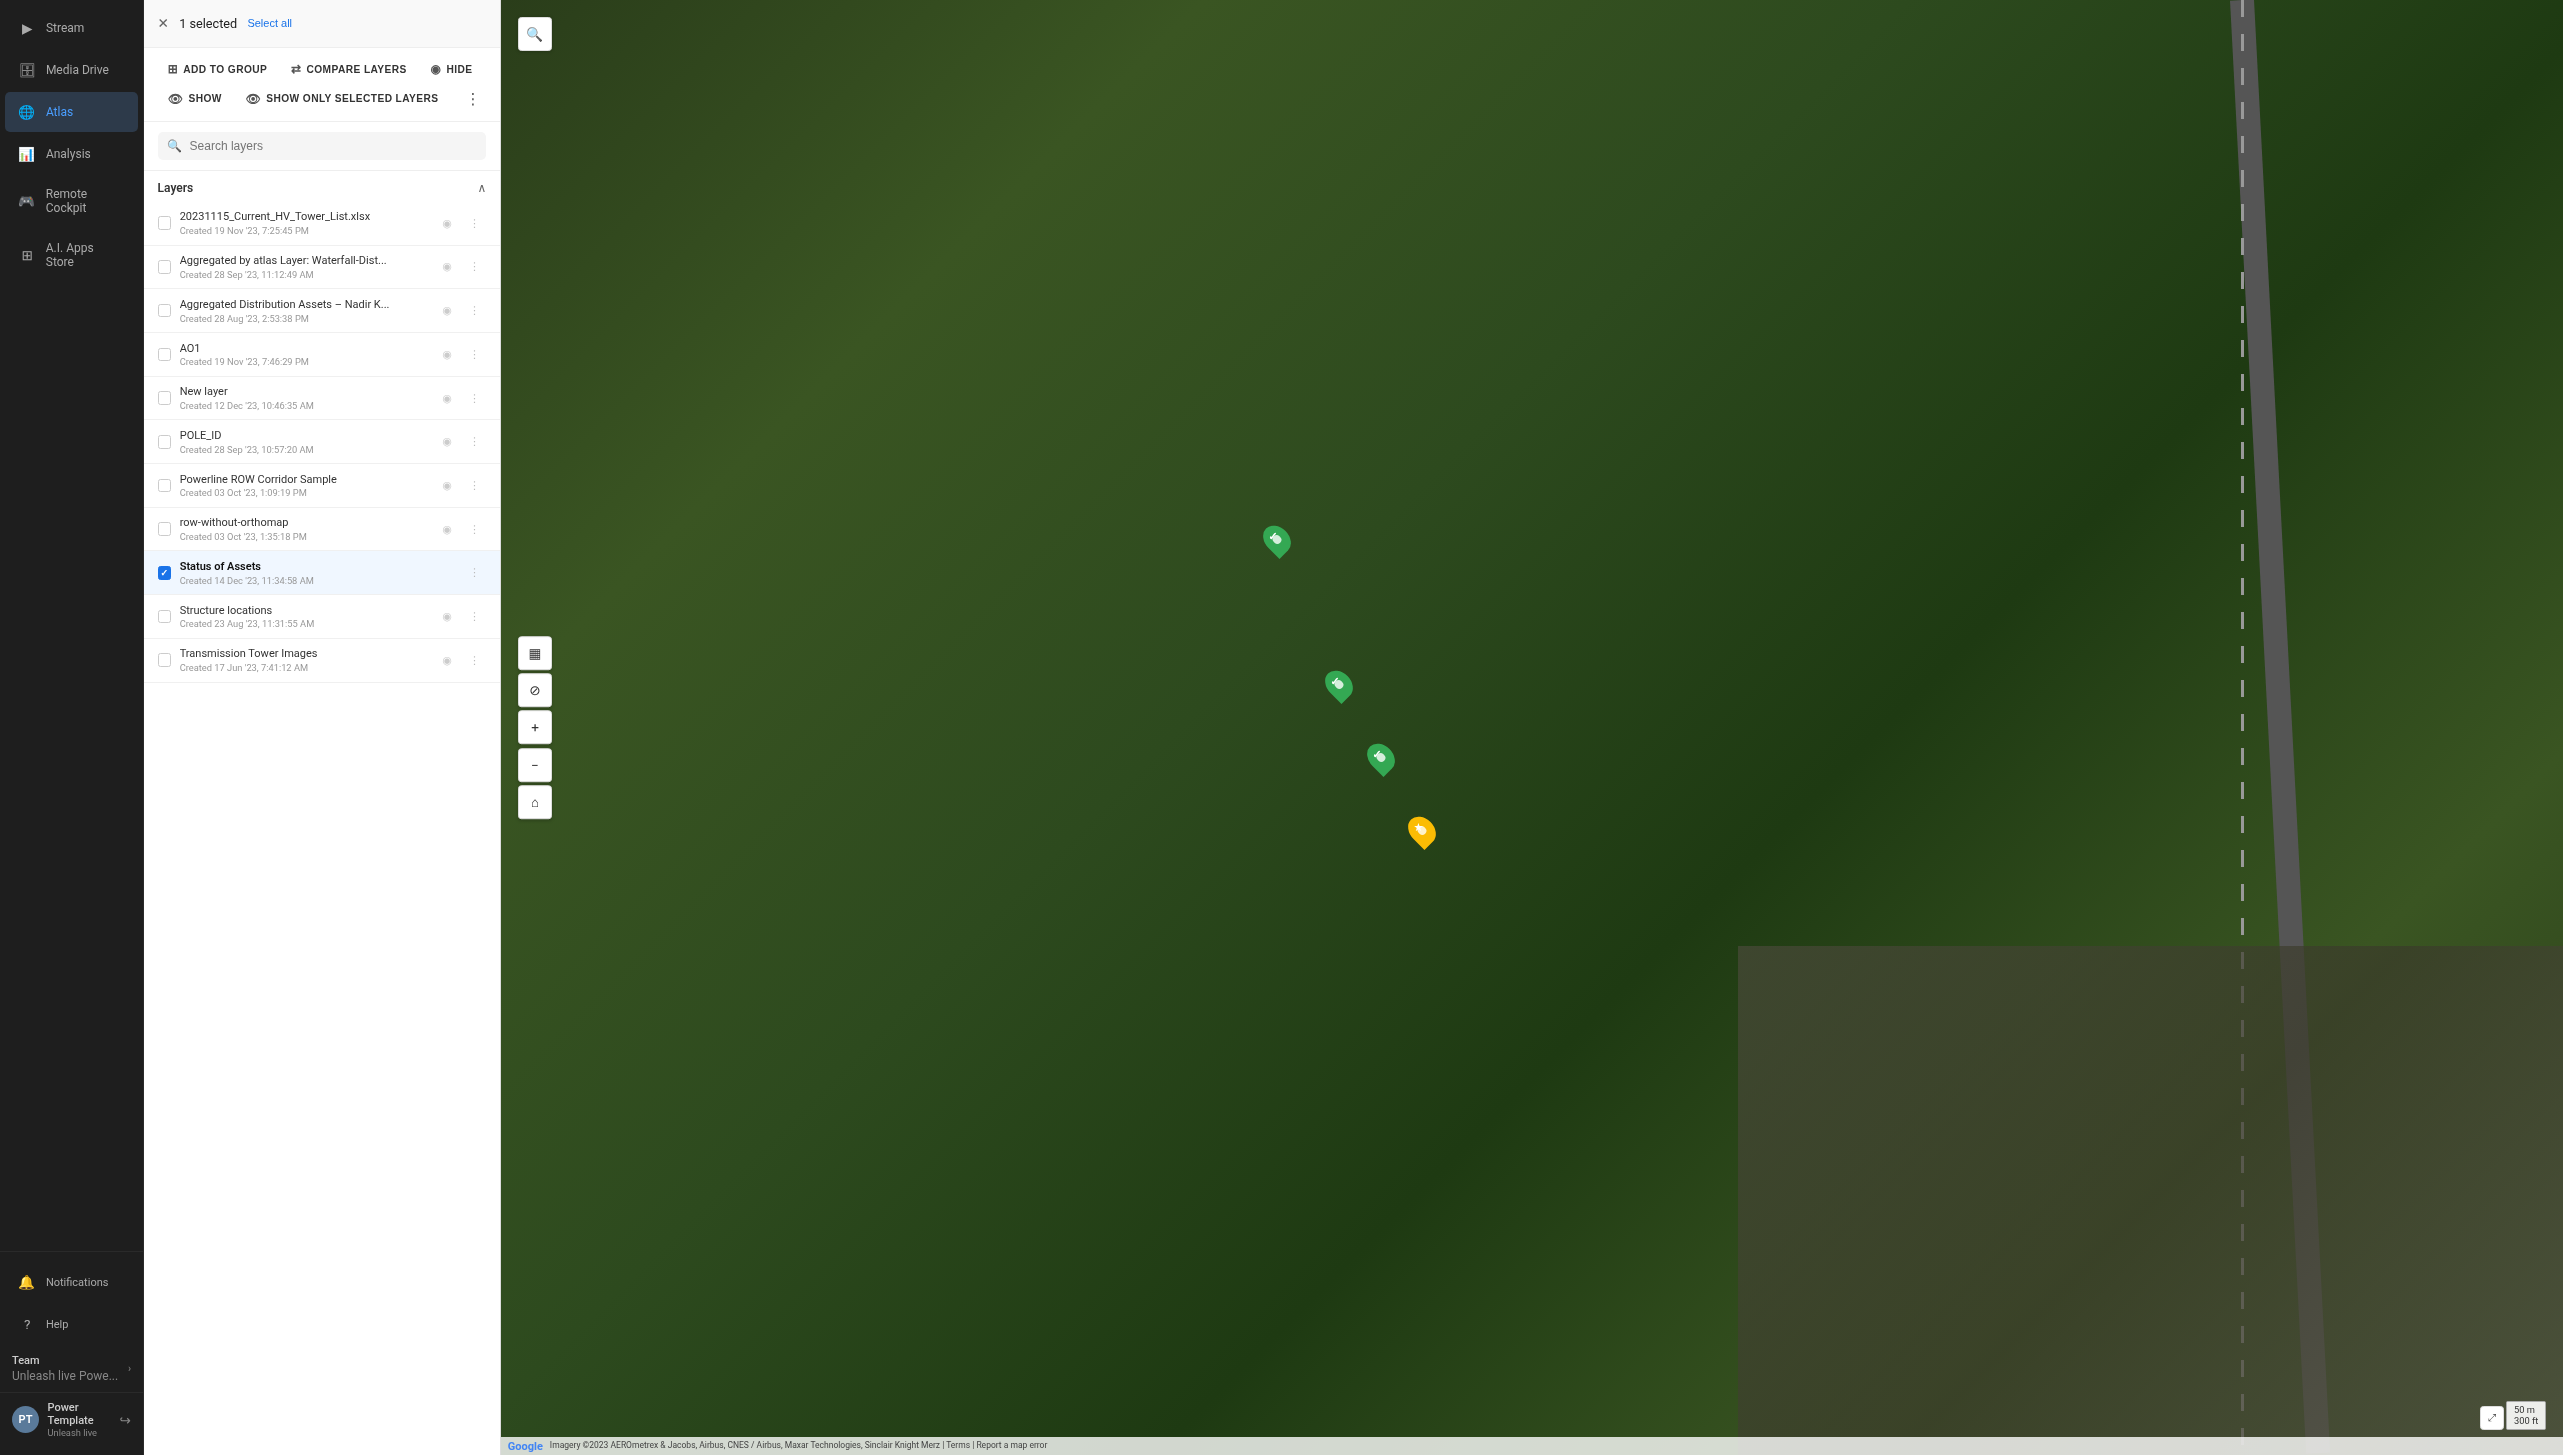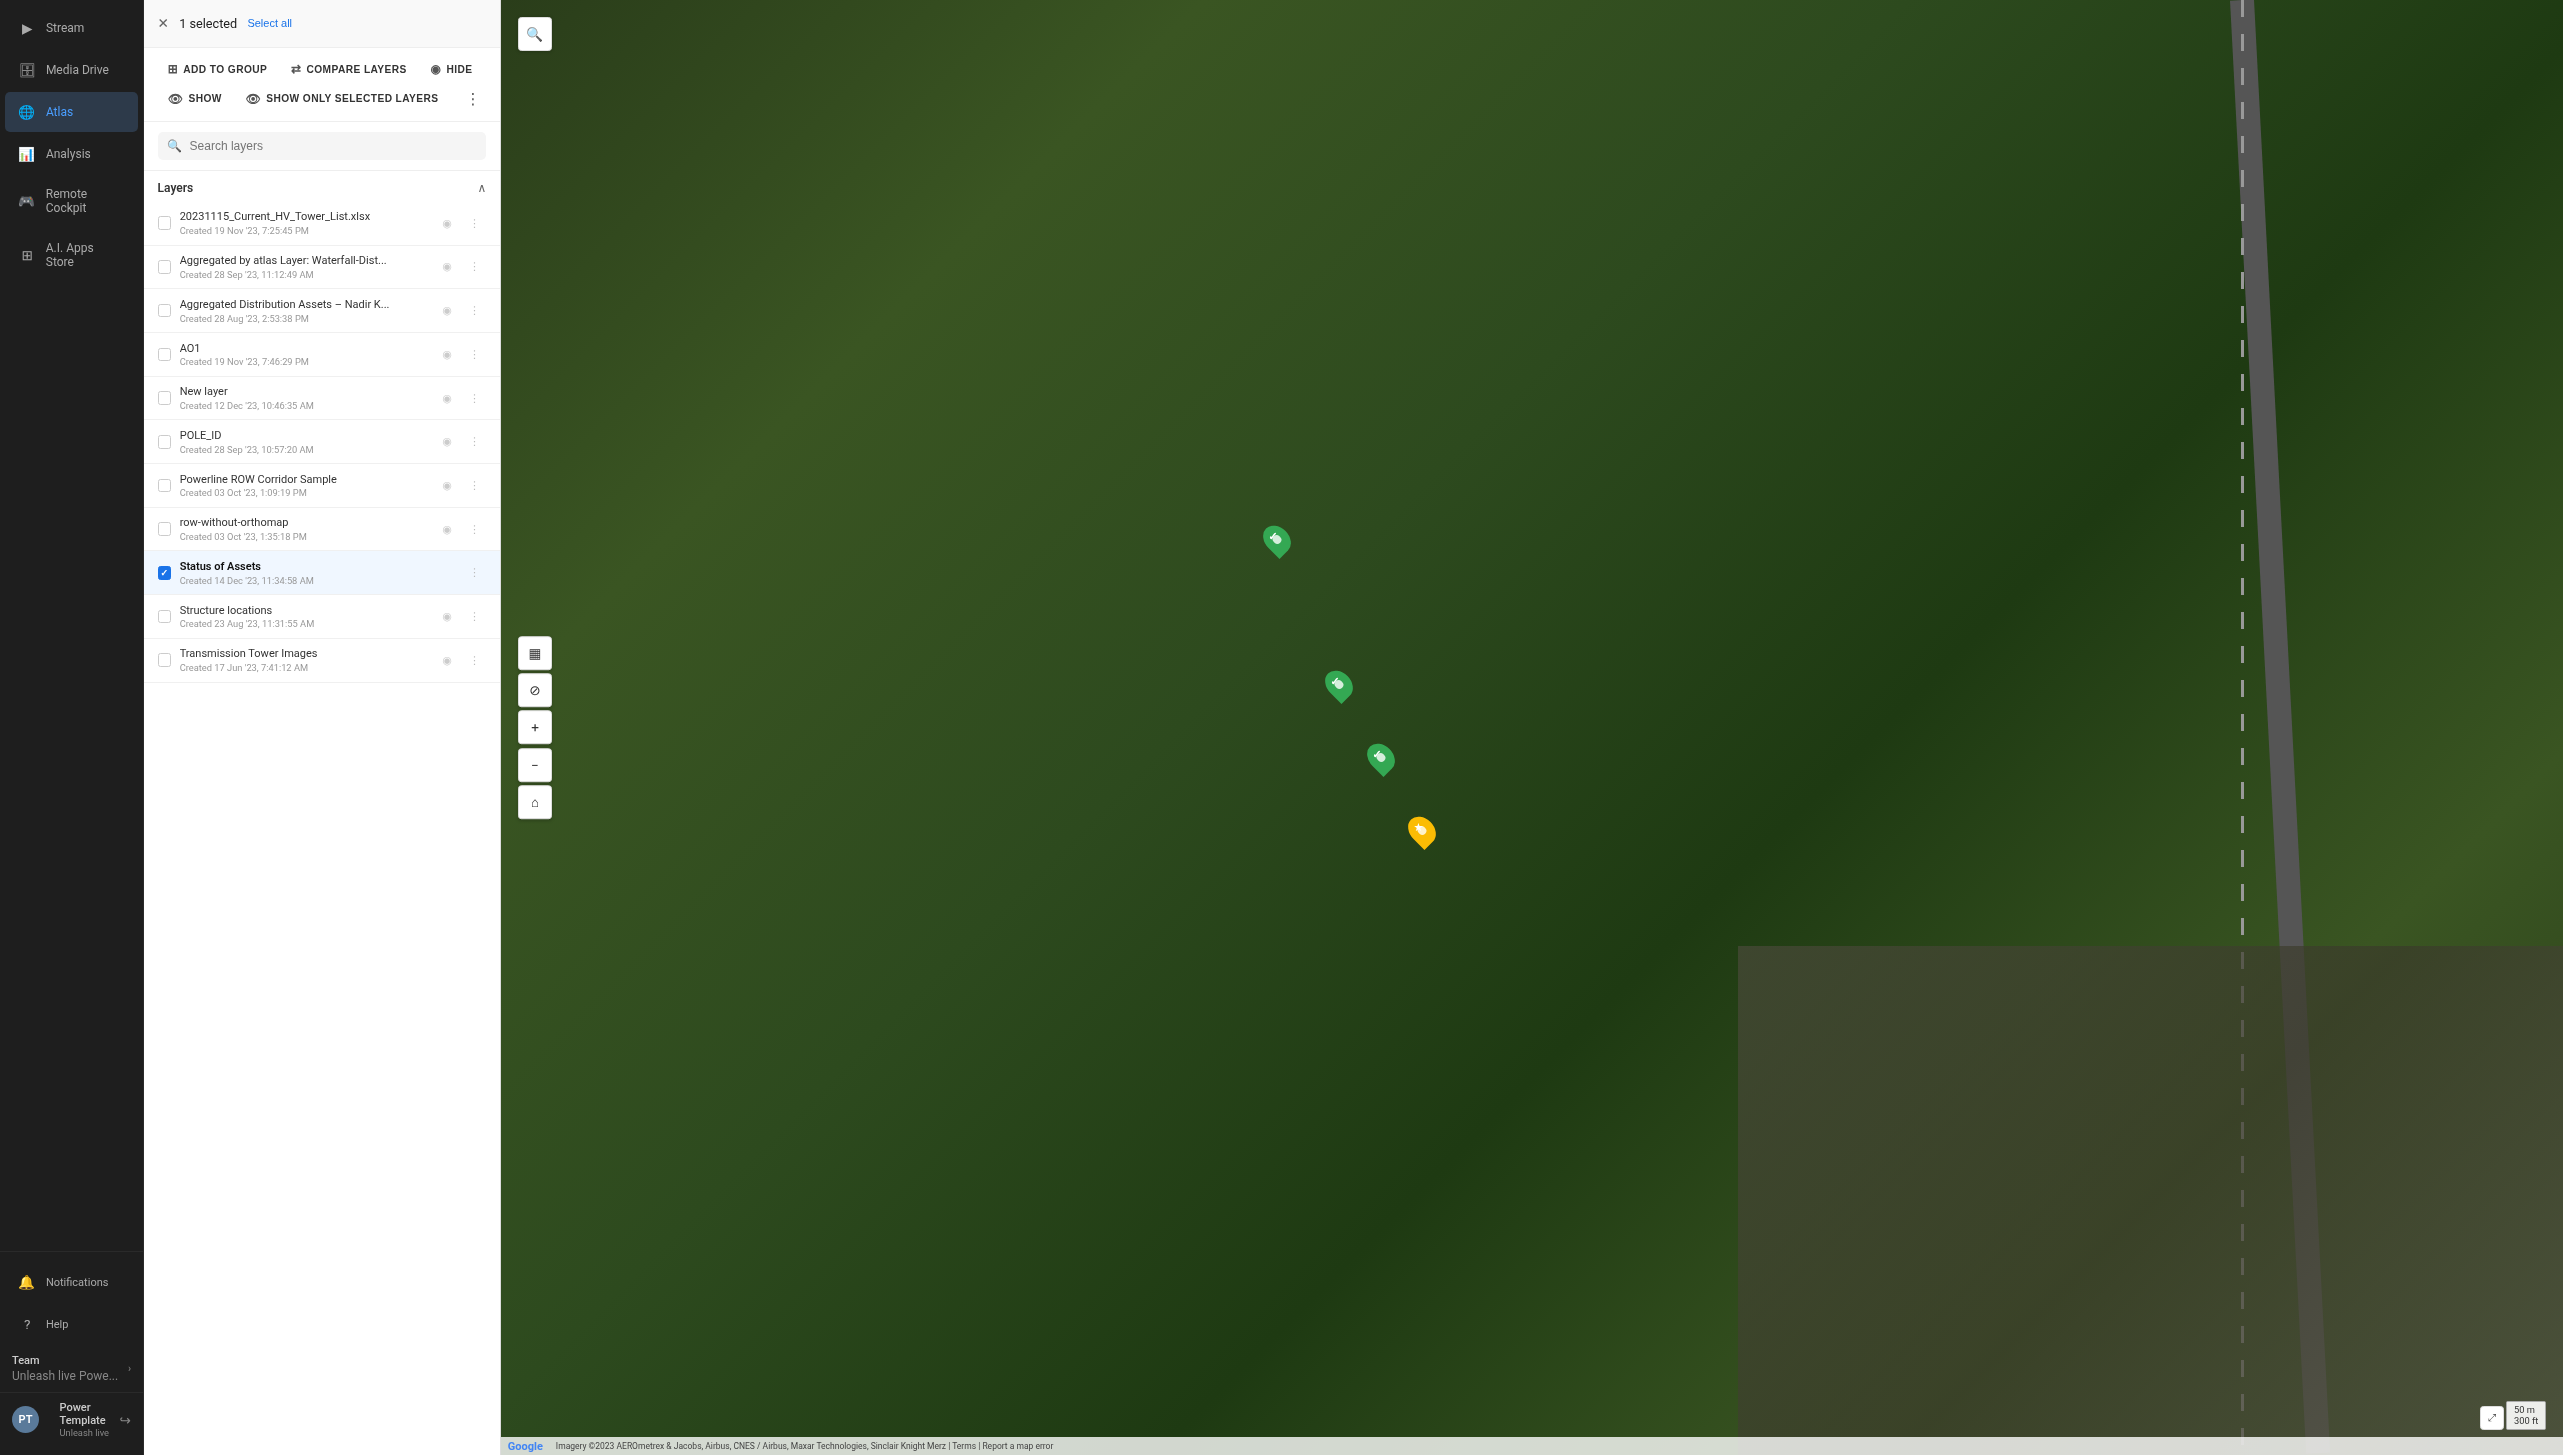--- a/index.html
+++ b/index.html
@@ -57,21 +57,21 @@
       padding: 8.5px 12px;
       border-top: 0.8px solid #2a2a2a;
     }
     .avatar {
       width: 27px; height: 27px;
       background: #5a7a9a;
       border-radius: 50%;
       display: flex; align-items: center; justify-content: center;
       font-size: 11px; color: #fff; font-weight: 600;
     }
-    .user-info { flex: 1; margin-left: 12px; }
+    .user-info { flex: 1; }
     .user-name { color: #ccc; font-size: 11px; font-weight: 500; }
     .user-role { color: #888; font-size: 9.3px; }
     .logout-icon { color: #888; font-size: 13.6px; cursor: pointer; }
 
     
     .layers-panel {
       width: 357px;
       background: #fff;
       display: flex;
       flex-direction: column;
@@ -384,22 +384,21 @@
     .map-attribution {
       position: absolute;
       bottom: 0;
       left: 0;
       right: 0;
       background: rgba(255,255,255,0.8);
       padding: 2.5px 6.8px;
       font-size: 8.5px;
       color: #555;
       display: flex;
-      align-items: center;
-      gap: 13px;
+      gap: 7px;
     }
     .google-logo {
       font-size: 11px;
       font-weight: 700;
       color: #4285f4;
     }
 
     
     .map-expand-btn {
       position: absolute;

